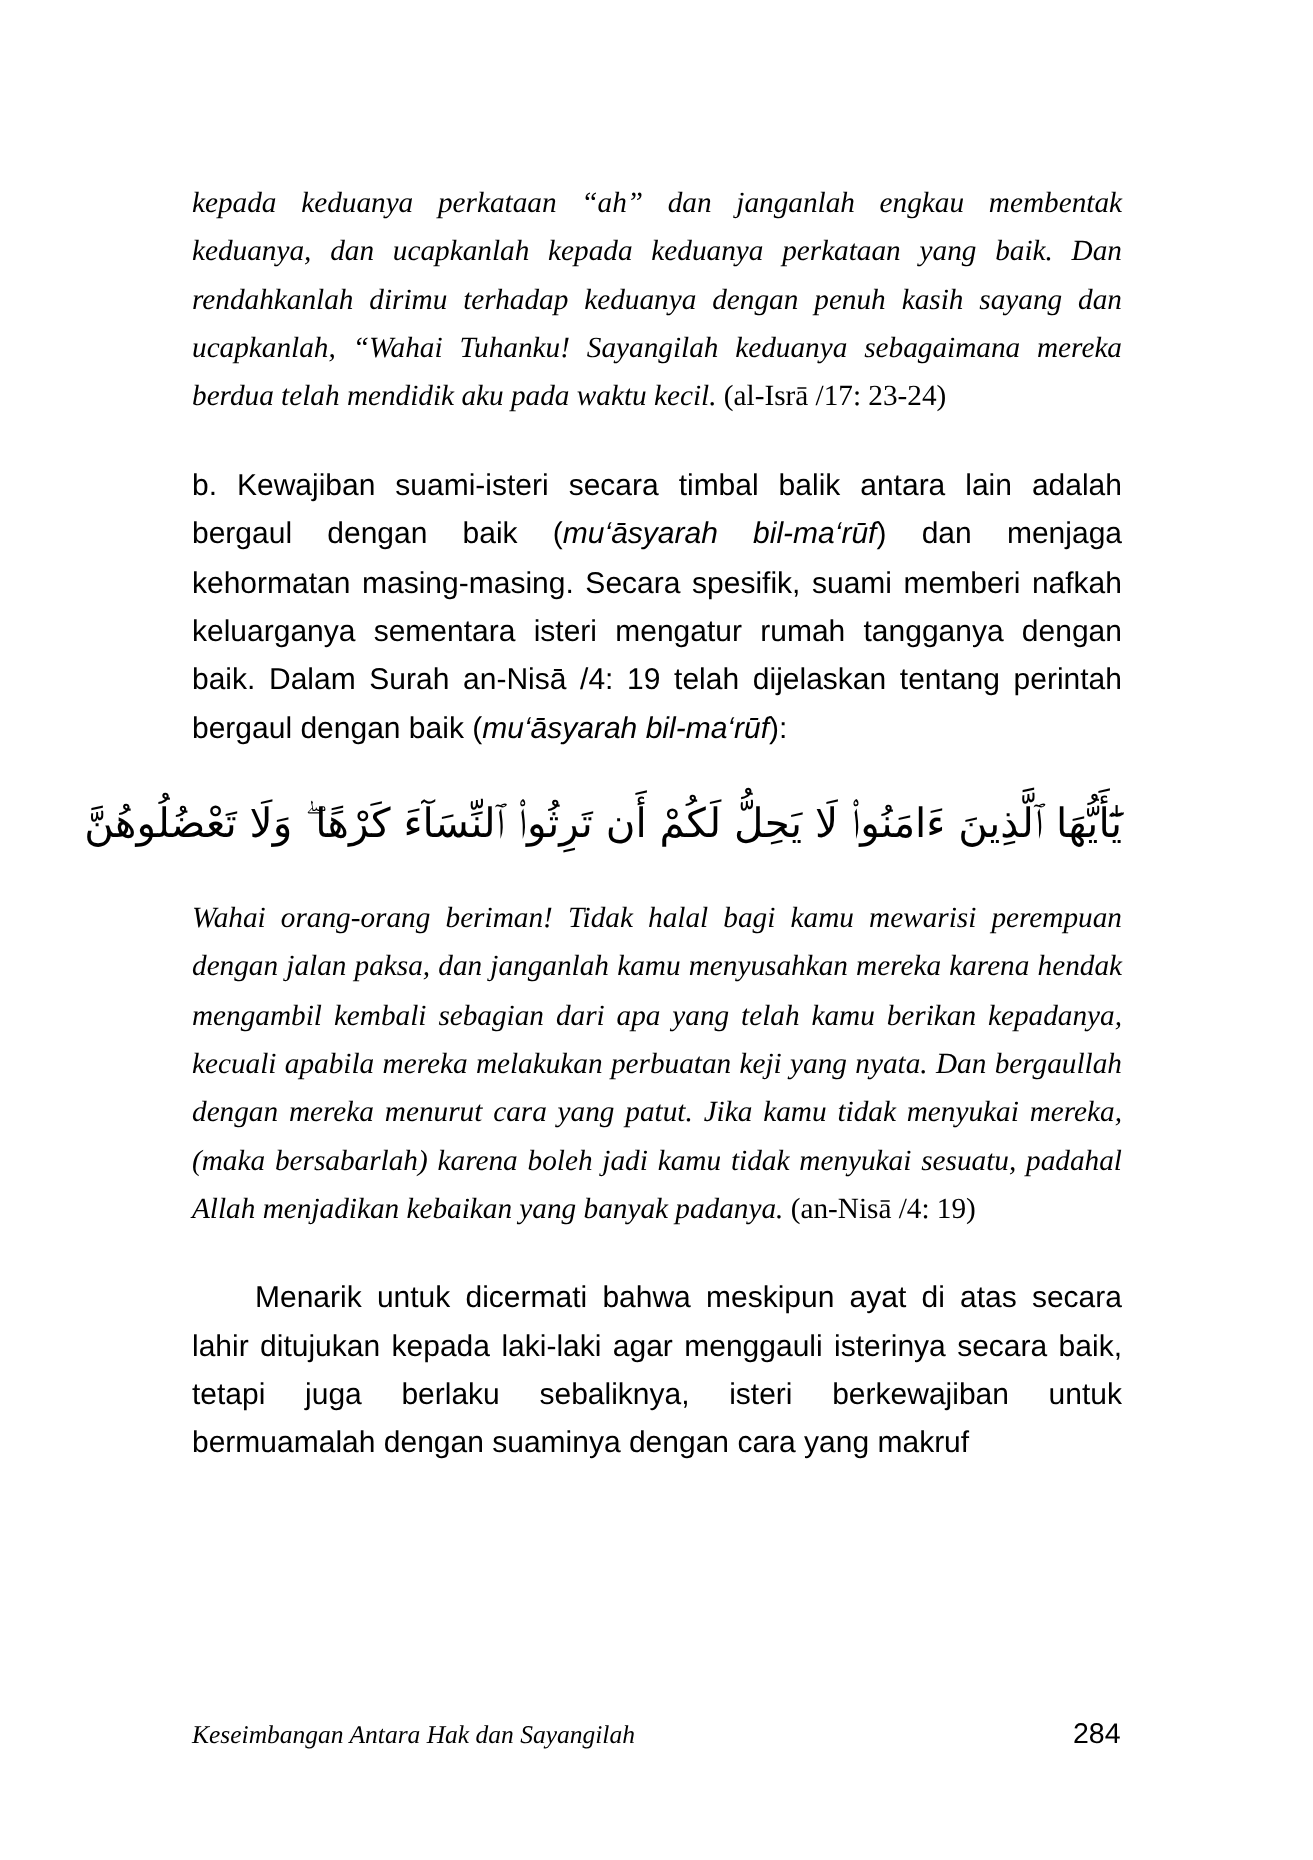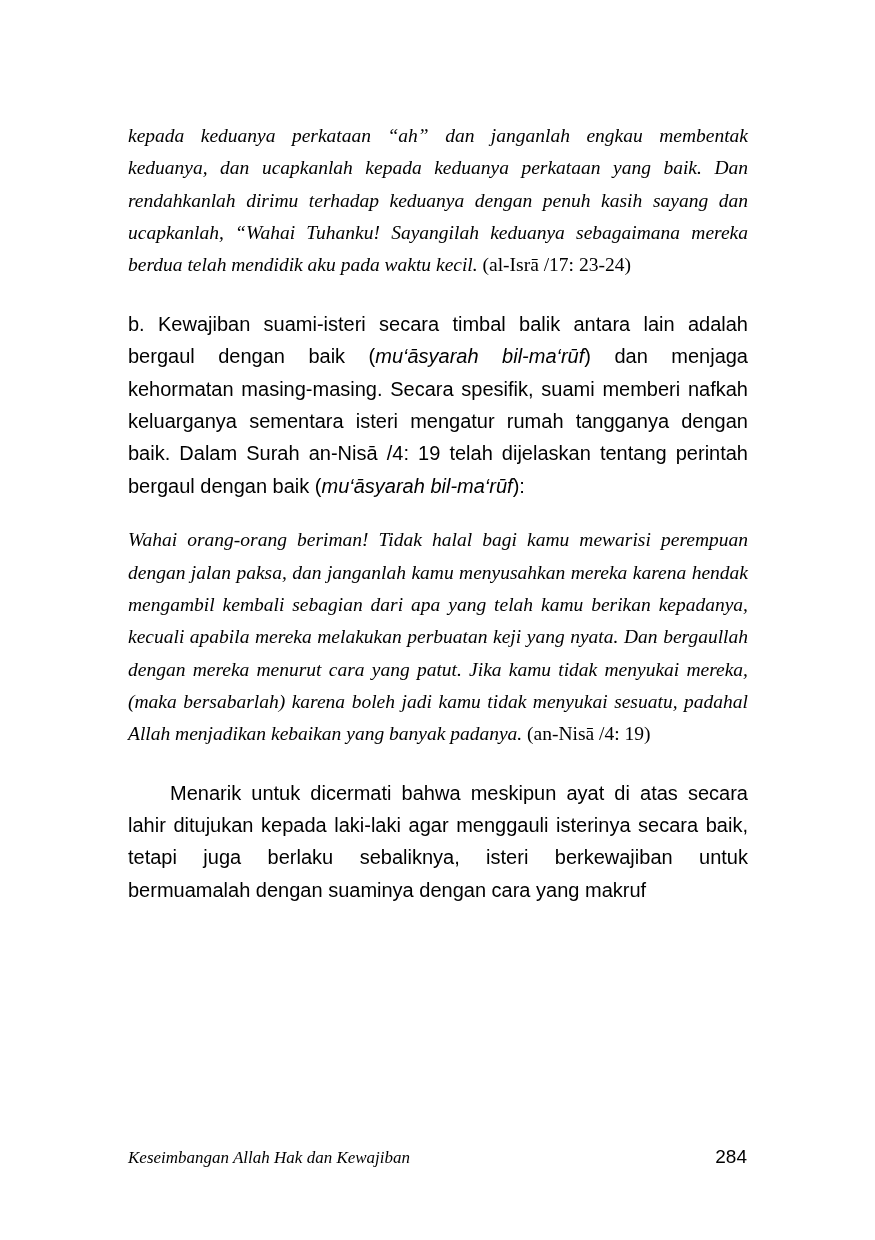--- a/index.html
+++ b/index.html
@@ -96,25 +96,26 @@
 <body>
 
 <div class="page">
   <div class="content">
 
     <p class="quote-italic"><span>kepada keduanya perkataan “ah” dan janganlah engkau membentak keduanya, dan ucapkanlah kepada keduanya perkataan yang baik. Dan rendahkanlah  dirimu terhadap keduanya dengan penuh kasih sayang dan ucapkanlah, “Wahai Tuhanku! Sayangilah keduanya sebagaimana mereka berdua telah mendidik aku pada waktu kecil.</span><span class="src"> (al-Isrā /17: 23-24)</span></p>
 
     <p class="body-para"><span>b. Kewajiban suami-isteri secara timbal balik antara lain adalah bergaul dengan baik (</span><span class="ital">mu‘āsyarah bil-ma‘rūf</span><span>) dan menjaga kehormatan masing-masing. Secara spesifik, suami memberi nafkah keluarganya sementara isteri mengatur rumah tangganya dengan baik. Dalam Surah an-Nisā /4: 19 telah dijelaskan tentang perintah bergaul dengan baik (</span><span class="ital">mu‘āsyarah bil-ma‘rūf</span><span>):</span></p>
 
     <div class="arabic-block">
+      <span class="arabic-line justified">يَٰٓأَيُّهَا ٱلَّذِينَ ءَامَنُوا۟ لَا يَحِلُّ لَكُمْ أَن تَرِثُوا۟ ٱلنِّسَآءَ كَرْهًا ۖ وَلَا تَعْضُلُوهُنَّ</span>
     </div>
 
     <p class="quote-italic"><span>Wahai orang-orang beriman! Tidak halal bagi kamu mewarisi perempuan dengan jalan paksa, dan janganlah kamu menyusahkan mereka karena hendak mengambil kembali sebagian dari apa yang telah kamu berikan kepadanya, kecuali apabila mereka melakukan perbuatan keji yang nyata. Dan bergaullah dengan mereka menurut cara yang patut. Jika kamu tidak menyukai mereka, (maka bersabarlah) karena boleh jadi kamu tidak menyukai sesuatu, padahal Allah menjadikan kebaikan yang banyak padanya.</span><span class="src"> (an-Nisā /4: 19)</span></p>
 
     <p class="body-para indent">Menarik untuk dicermati bahwa meskipun ayat di atas secara lahir ditujukan kepada laki-laki agar menggauli isterinya secara baik, tetapi juga berlaku sebaliknya, isteri berkewajiban untuk bermuamalah dengan suaminya dengan cara yang makruf</p>
 
   </div>
 
   <div class="footer">
-    <span class="footer-title">Keseimbangan Allah Hak dan Kewajiban</span>
+    <span class="footer-title">Keseimbangan Antara Hak dan Sayangilah</span>
     <span class="footer-page">284</span>
   </div>
 </div>
 
 </body></html>

